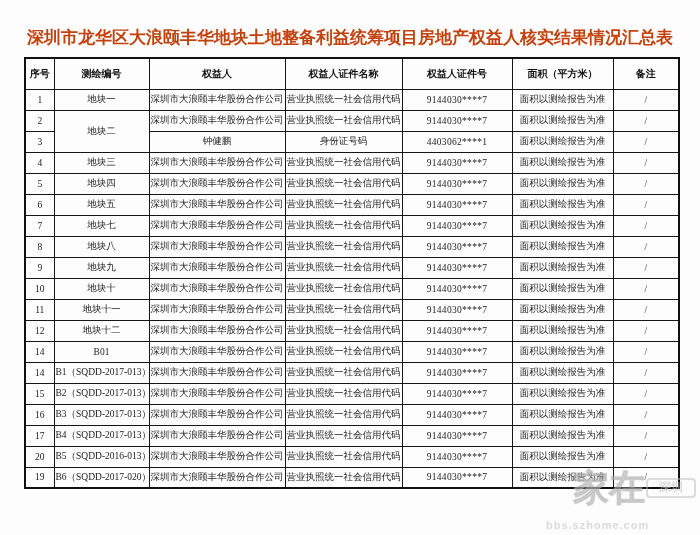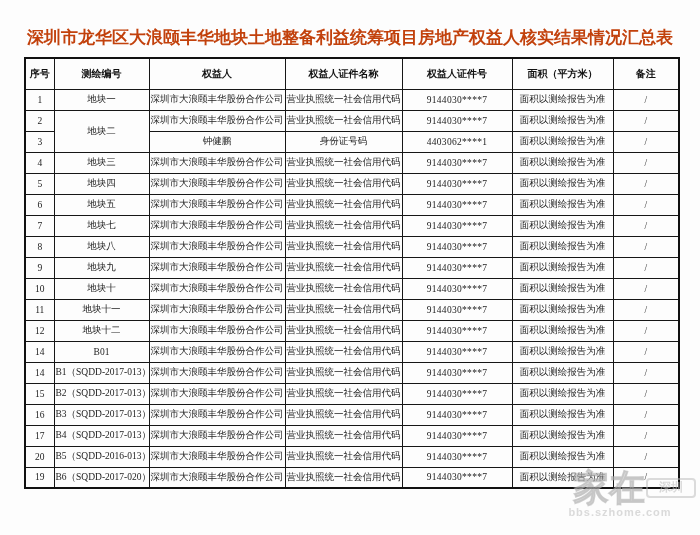--- a/index.html
+++ b/index.html
@@ -100,22 +100,22 @@
   .wm-badge {
     font-size: 12px;
     font-weight: bold;
     color: rgba(185,185,185,0.55);
     border: 2px solid rgba(185,185,185,0.5);
     border-radius: 4px;
     padding: 1px 11px;
     line-height: 1.1;
   }
   .wm-site {
-    margin-top: 0;
-    text-align: center;
+    margin-top: 13px;
+    text-align: left;
     font-size: 11px;
     font-weight: bold;
     letter-spacing: 1px;
     color: rgba(195,195,195,0.6);
     font-family: "Liberation Sans", "DejaVu Sans", sans-serif;
     padding-right: 2px;
   }
 </style>
 </head>
 <body>

